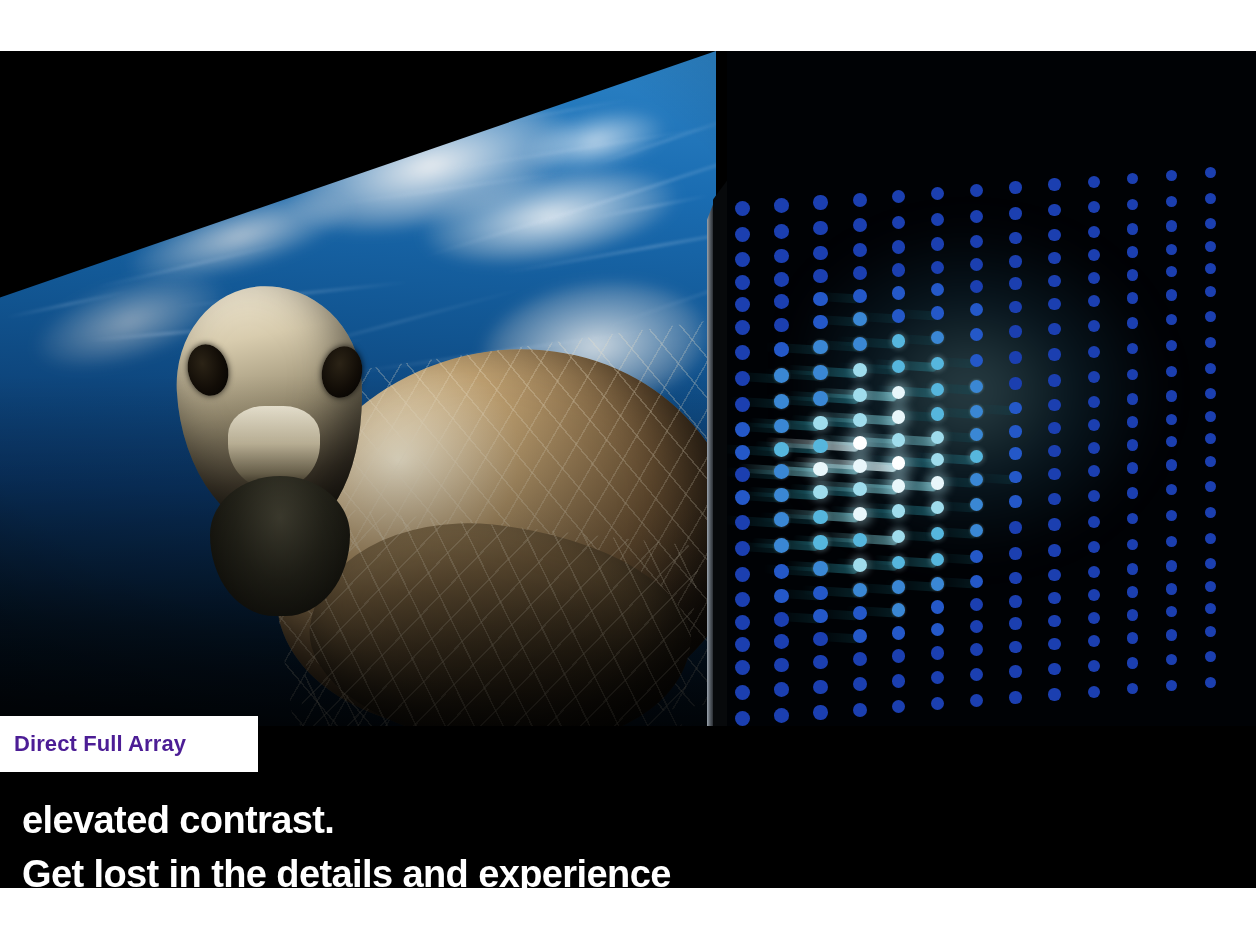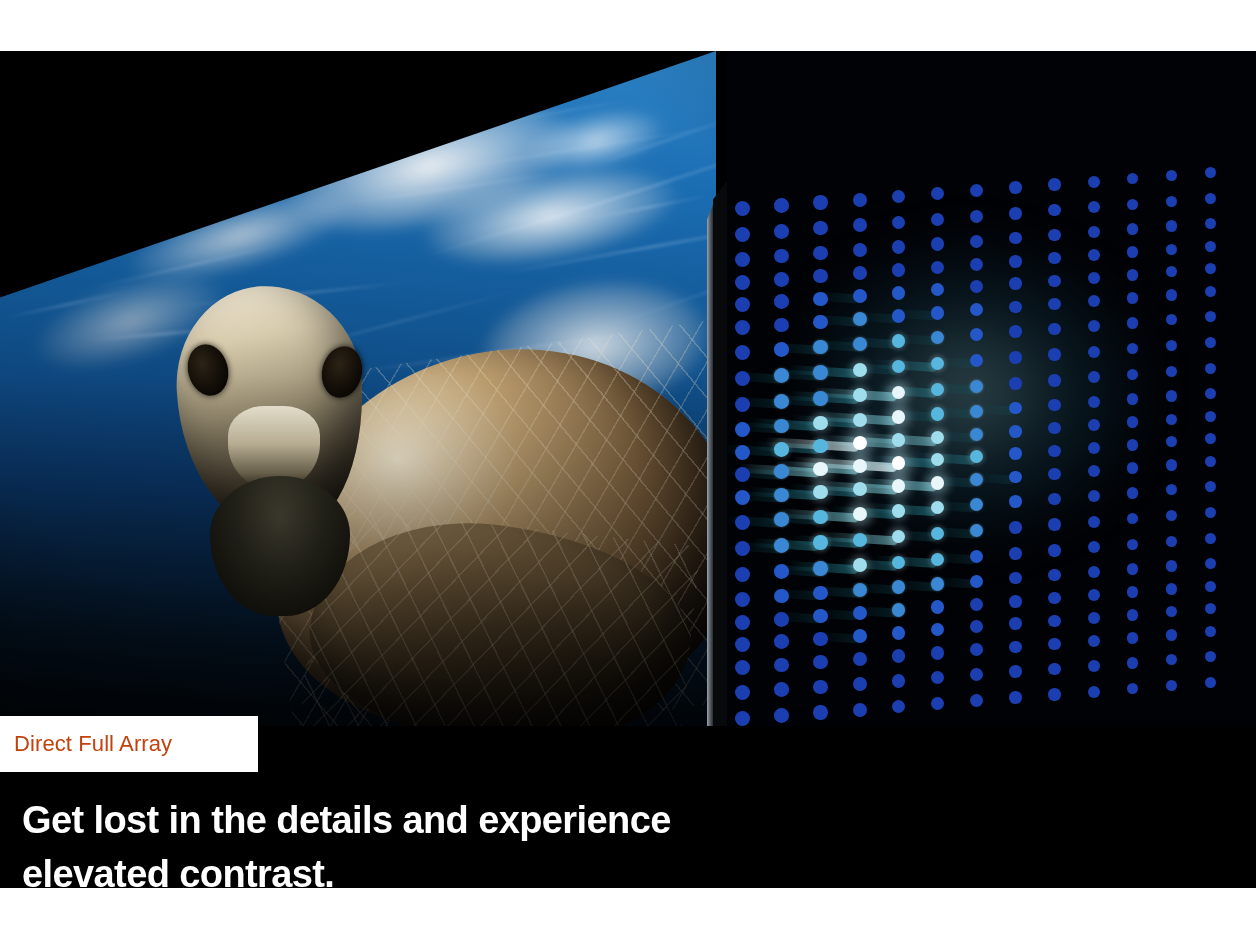--- a/index.html
+++ b/index.html
@@ -90,21 +90,21 @@
     background:radial-gradient(ellipse at 45% 50%,rgba(150,220,235,.30) 0%,rgba(40,110,140,.18) 38%,transparent 70%);
     filter:blur(22px);}
   .rod{position:absolute;height:9px;border-radius:5px;filter:blur(.5px);}
   .dot{position:absolute;border-radius:50%;}
 
   
   .label-box{
     position:absolute;left:0;top:665px;width:258px;height:56px;background:#ffffff;
     display:flex;align-items:center;
   }
-  .label-text{padding-left:14px;color:#c2410c;font-size:22px;font-weight:400;letter-spacing:.1px;}
+  .label-text{padding-left:14px;color:#4c1d95;font-size:22px;font-weight:700;letter-spacing:.1px;}
 
   .headline{
     position:absolute;left:22px;top:742px;width:1000px;
     color:#ffffff;font-size:38px;font-weight:700;line-height:1.43;
     letter-spacing:-.6px;
   }
   .headline .ln{display:block;}
 </style>
 </head>
 <body>
@@ -540,20 +540,20 @@
           <div class="dot" style="left:438.8333333333333px;top:628.934178708947px;width:11.3px;height:11.3px;background:#1b3fb0;"></div>
           <div class="dot" style="left:478px;top:626.1008453756136px;width:11.0px;height:11.0px;background:#1b3fb0;"></div>
         </div>
     </div>
 
     <div class="label-box">
       <span class="label-text">Direct Full Array</span>
     </div>
 
     <div class="headline">
+      <span class="ln">elevated contrast.</span>
       <span class="ln">Get lost in the details and experience</span>
-      <span class="ln">elevated contrast.</span>
     </div>
 
   </div>
 
   <div class="strip-bottom"></div>
 </div>
 
 </body></html>

